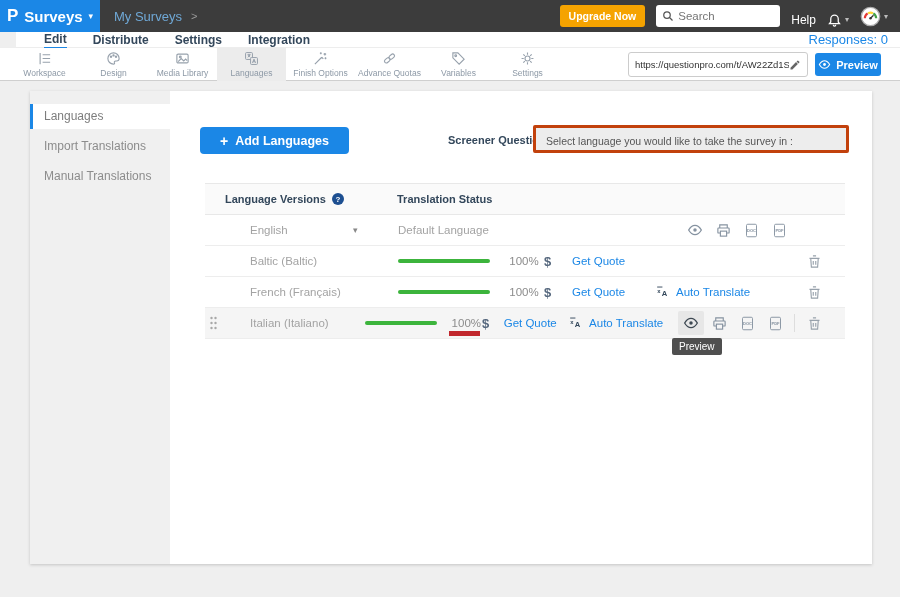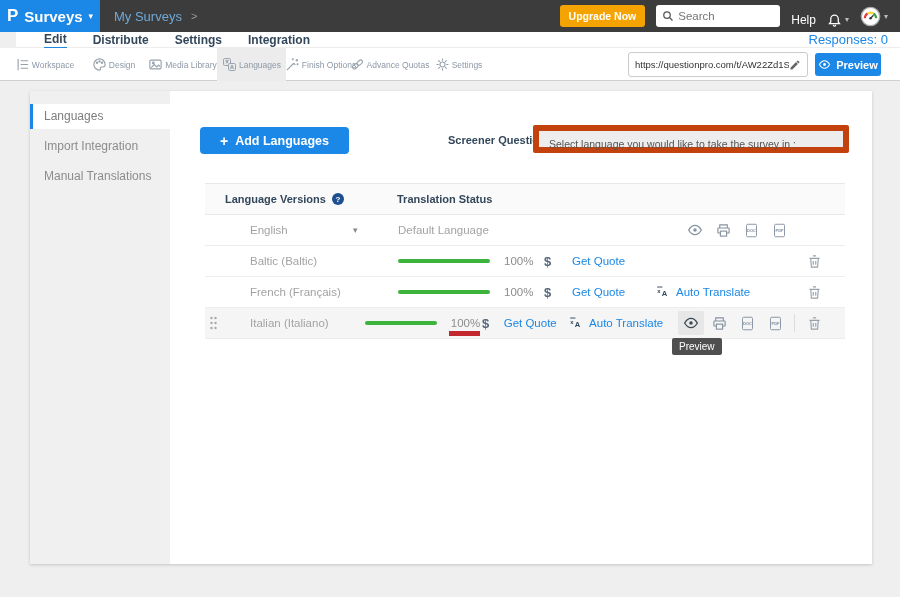--- a/index.html
+++ b/index.html
@@ -31,21 +31,21 @@
   
   .navrow { height:16px; background:#fff; display:flex; align-items:center; padding-left:28px;
             gap:26px; border-bottom:1px solid #eee; position:relative;margin-left:16px; }
   .navtab { font-size:12px; font-weight:600; color:#33475b; cursor:pointer; }
   .navtab.active { border-bottom:1px solid #1b87e6; padding-bottom:1px; }
   .responses { position:absolute; right:12px; color:#1b87e6; font-size:13px; }
 
   
   .toolbar { height:33px; background:#fff; border-bottom:1px solid #cfcfcf; display:flex;
              padding-left:10px; position:relative; box-shadow:0 1px 2px rgba(0,0,0,.08); }
-  .tool-item { width:69px; height:33px; display:flex; flex-direction:row; align-items:center;
+  .tool-item { width:69px; height:33px; display:flex; flex-direction:column; align-items:center;
                justify-content:center; gap:2px; cursor:pointer; color:#97a1ac; }
   .tool-item .tlabel { font-size:8.5px; color:#8d99a6; white-space:nowrap; }
   .tool-item.selected { background:#ececec; }
   .urlbox { position:absolute; left:628px; top:4px; width:180px; height:25px; background:#fff;
             border:1px solid #ccc; border-radius:3px; display:flex; align-items:center; padding:0 6px; }
   .urlbox input { border:none; outline:none; flex:1; font-size:9.5px; color:#333;
                   font-family:"Liberation Sans", sans-serif; background:transparent; }
   .preview-btn { position:absolute; left:815px; top:5px; height:23px; width:66px; background:#1b87e6;
                  color:#fff; border:none; border-radius:3px; font-size:11px; font-weight:600;
                  display:flex; align-items:center; justify-content:center; gap:5px; cursor:pointer; }
@@ -59,39 +59,39 @@
                margin-bottom:5px; cursor:pointer; }
   .side-item.sel { background:#fff; border-left:3px solid #1b87e6; padding-left:11px; color:#7d7d7d; }
   .mainp { flex:1; background:#fff; position:relative; }
 
   .addbtn { position:absolute; left:30px; top:36px; height:27px; padding:0 20px; background:#1b87e6;
             color:#fff; border:none; border-radius:4px; font-size:12.5px; font-weight:600;
             display:flex; align-items:center; gap:7px; cursor:pointer; }
   .addbtn .plus { font-size:14px; font-weight:700; }
   .screener-label { position:absolute; left:278px; top:43px; font-size:11px; font-weight:700; color:#33475b; }
   .screener-box { position:absolute; left:363px; top:34px; width:316px; height:28px; background:#ededed;
-                  border:6px solid #c2410c; border-radius:2px; font-size:10.5px; color:#555;
+                  border:3px solid #c2410c; border-radius:2px; font-size:10.5px; color:#555;
                   line-height:26px; padding-left:10px; cursor:pointer; }
 
   .ltable { position:absolute; left:35px; top:92px; width:640px; }
   .thead { height:32px; display:flex; align-items:center; background:#fafafa; padding:0 18px 0 20px;
            border-top:1px solid #e8e8e8; border-bottom:1px solid #e8e8e8; }
   .th-lang { width:148px; display:flex; gap:6px; font-size:11px; font-weight:700; color:#33475b; }
   .qbadge { width:12px; height:12px; background:#1d4f91; color:#fff; border-radius:50%; font-size:8px;
             font-weight:700; display:flex; align-items:center; justify-content:center; cursor:pointer; }
   .th-status { font-size:11px; font-weight:700; color:#33475b;margin-left:24px; }
 
   .trow { height:31px; display:flex; align-items:center; padding:0 18px 0 20px;
           border-bottom:1px solid #ededed; position:relative; font-size:11.5px; }
   .trow.hovered { background:#f5f5f5; }
   .c-name { width:148px; color:#a3a3a3; position:relative;margin-left:25px; }
   .name-caret { position:absolute; left:103px; top:1px; color:#888; font-size:9px; cursor:pointer; }
   .c-status { color:#a3a3a3; }
   .c-bar { width:92px; height:4px; border-radius:2px; margin-right:14px; }
-  .c-pct { width:40px; color:#8c8c8c; position:relative; }
+  .c-pct { width:40px; color:#8c8c8c; position:relative;text-align:center; }
   .red-marker { position:absolute; left:-2px; top:14px; width:31px; height:5px; }
   .c-dollar { width:28px; text-align:left; font-size:13px; font-weight:600; color:#55677d; }
   .c-quote { width:84px; color:#1b87e6; cursor:pointer; }
   .c-auto { width:140px; display:flex; align-items:center; gap:6px; color:#1b87e6; cursor:pointer; }
   .actions { margin-left:auto; display:flex; align-items:center; gap:2px; }
   .actions.eng { margin-right:35px; }
   .icon-btn { width:26px; height:24px; display:flex; align-items:center; justify-content:center;
               color:#8592a0; cursor:pointer; position:relative; }
   .icon-btn.active { background:#e7e7e7; color:#3d4852; border-radius:2px; }
   .v-div { width:1px; height:18px; background:#ddd; margin:0 4px; }
@@ -215,20 +215,29 @@
             <rect x="2.5" y="9" width="10" height="6" rx="3"></rect>
             <rect x="11.5" y="9" width="10" height="6" rx="3"></rect>
           </g>
         </svg>
       </span>
     <span class="tlabel">Advance Quotas</span>
   </div>
   <div class="tool-item">
     <span>
         <svg width="15" height="15" viewBox="0 0 24 24" fill="none" stroke="currentColor" stroke-width="1.8">
+          <path d="M3 3h8l10 10-8 8L3 11z"></path>
+          <circle cx="7.5" cy="7.5" r="1.4"></circle>
+        </svg>
+      </span>
+    <span class="tlabel">Variables</span>
+  </div>
+  <div class="tool-item">
+    <span>
+        <svg width="15" height="15" viewBox="0 0 24 24" fill="none" stroke="currentColor" stroke-width="1.8">
           <circle cx="12" cy="12" r="4"></circle>
           <path d="M12 2.5v3.5M12 18v3.5M2.5 12H6M18 12h3.5M5.3 5.3l2.5 2.5M16.2 16.2l2.5 2.5M18.7 5.3l-2.5 2.5M7.8 16.2l-2.5 2.5"></path>
         </svg>
       </span>
     <span class="tlabel">Settings</span>
   </div>
   <div class="urlbox">
     <input value="https://questionpro.com/t/AW22Zd1S1" style="">
     <span>
       <svg width="12" height="12" viewBox="0 0 24 24" fill="#666">
@@ -245,21 +254,21 @@
       </span>
     <span>Preview</span>
   </button>
 </div>
 
 <div class="content">
   <div class="card">
 
     <div class="side">
       <div class="side-item sel">Languages</div>
-      <div class="side-item">Import Integration</div>
+      <div class="side-item">Import Translations</div>
       <div class="side-item">Manual Translations</div>
     </div>
 
     <div class="mainp">
       <button class="addbtn">
         <span class="plus">+</span>
         <span>Add Languages</span>
       </button>
       <div class="screener-label">Screener Question :</div>
       <div class="screener-box">Select language you would like to take the survey in :</div>

